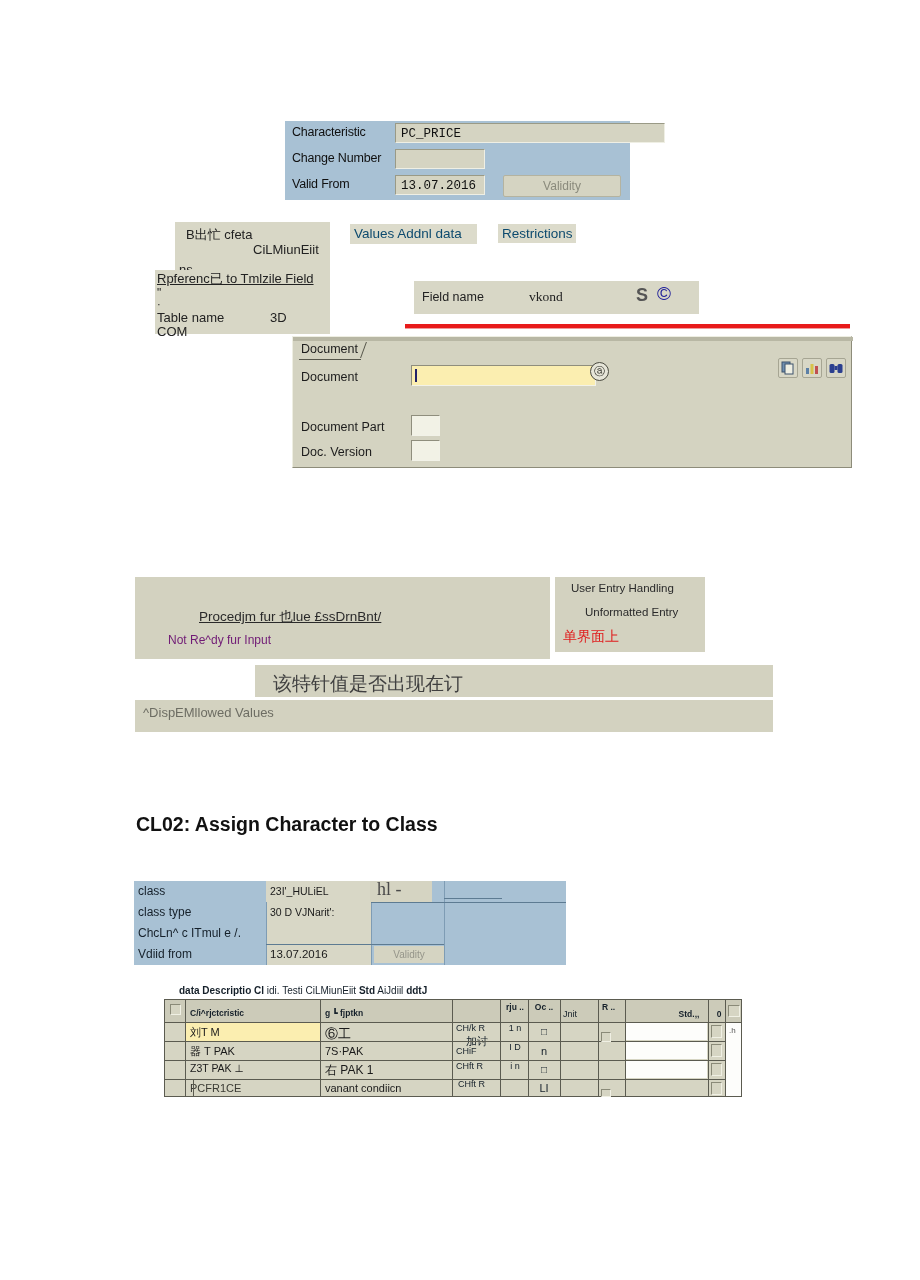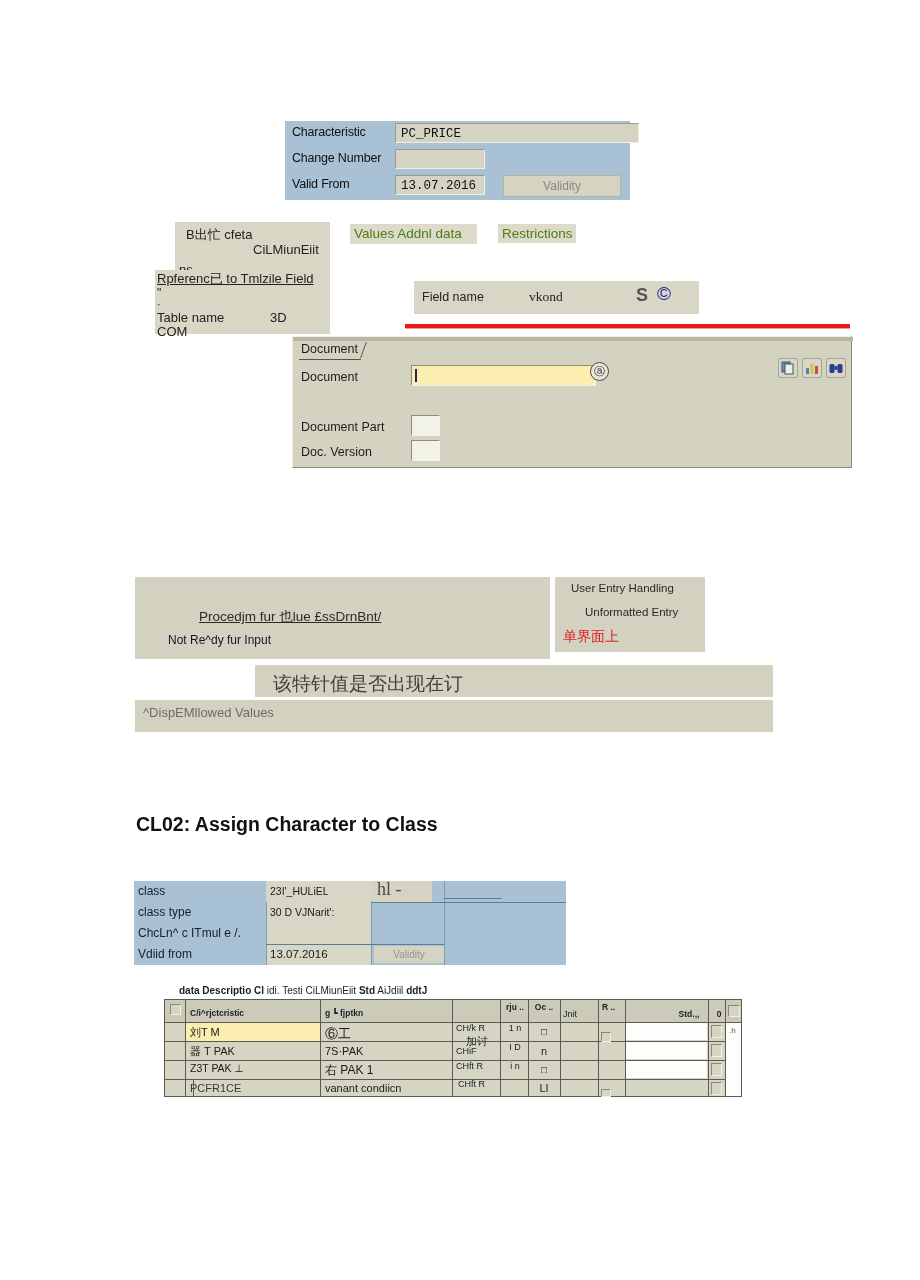--- a/index.html
+++ b/index.html
@@ -37,21 +37,21 @@
   
   #descBox  { left:175px; top:222px; width:155px; height:58px; }
   #refBox   { left:155px; top:270px; width:175px; height:22px; }
   #refBox2  { left:155px; top:292px; width:175px; height:17px; }
   #tblBox   { left:155px; top:309px; width:175px; height:25px; }
   .descTxt  { position:absolute; font-size:13px; color:#222; white-space:nowrap; }
   .ul       { text-decoration:underline; }
 
   #tabValues { left:350px; top:224px; width:127px; height:20px; }
   #tabRestr  { left:498px; top:224px; width:78px;  height:19px; }
-  .tabTxt    { position:absolute; left:4px; top:2px; font-size:13.5px; color:#4d7c0f;
+  .tabTxt    { position:absolute; left:4px; top:2px; font-size:13.5px; color:#0c4a6e;
                white-space:nowrap; }
 
   #fieldNameBox { left:414px; top:281px; width:285px; height:33px; }
   #fnLbl   { left:8px;  top:9px;  font-size:12.5px; color:#222; }
   #fnVal   { left:115px;top:8px;  font-size:13.5px; color:#222;
              font-family:"Liberation Serif", serif; }
   #fnS     { left:222px;top:4px;  font-size:18px; color:#555; font-weight:bold; }
   #fnC     { left:243px;top:2px;  font-size:19px; color:#20209a; }
 
   #redLine  { left:405px; top:324px; width:445px; height:4px;
@@ -76,21 +76,21 @@
   #docLookup{ position:absolute; left:297px; top:25px; width:19px; height:19px;
               border-radius:50%; background:#e6e5d8; border:1.5px solid #4a4a40;
               font-size:11px; color:#2b2b24; text-align:center; line-height:17px; }
   .tbBtn { position:absolute; top:0; width:20px; height:20px;
            background:#d8d7c6; border:1px solid #a6a593; border-radius:2px; }
   #docToolbar { left:778px; top:358px; width:68px; height:22px; }
 
   
   #procBox   { left:135px; top:577px; width:415px; height:82px; }
   #procTitle { left:17px; top:31px; font-size:13.5px; color:#2a2a2a;margin-left:47px; }
-  #procSub   { left:33px; top:56px; font-size:12px; color:#0f172a; }
+  #procSub   { left:33px; top:56px; font-size:12px; color:#701a75; }
   #ueBox     { left:555px; top:577px; width:150px; height:75px; }
   #ueL1      { left:16px; top:5px;  font-size:11.5px; color:#2a2a2a; }
   #ueL2      { left:30px; top:29px; font-size:11.5px; color:#2a2a2a; }
   #ueCn      { left:8px;  top:51px; font-size:14px; color:#e01b1b; }
   #cnBox     { left:255px; top:665px; width:518px; height:32px; }
   #cnTxt     { left:18px; top:6px; font-size:19px; color:#404040; }
   #dispBox   { left:135px; top:700px; width:638px; height:32px; }
   #dispTxt   { left:8px; top:5px; font-size:13px; color:#6d6d63; }
 
   
@@ -130,21 +130,21 @@
   .ggrey  { position:absolute; background:#cccbb9; }
 </style>
 </head>
 <body>
 
 <div class="abs" id="charBlock">
   <div class="bg"></div>
 
   <div class="ch-row" style="top:0">
     <span class="ch-lbl">Characteristic</span>
-    <div class="ch-in" style="left:110px; top:2px; width:244px; height:20px;text-align:center;">
+    <div class="ch-in" style="left:110px; top:2px; width:270px; height:20px;text-align:center;">
       <span class="ch-val" style="left:5px; top:3px;">PC_PRICE</span>
     </div>
   </div>
 
   <div class="ch-row" style="top:26px">
     <span class="ch-lbl">Change Number</span>
     <div class="ch-in" style="left:110px; top:2px; width:90px; height:20px;">
       <span class="ch-val" style="left:5px; top:3px;"></span>
     </div>
   </div>

